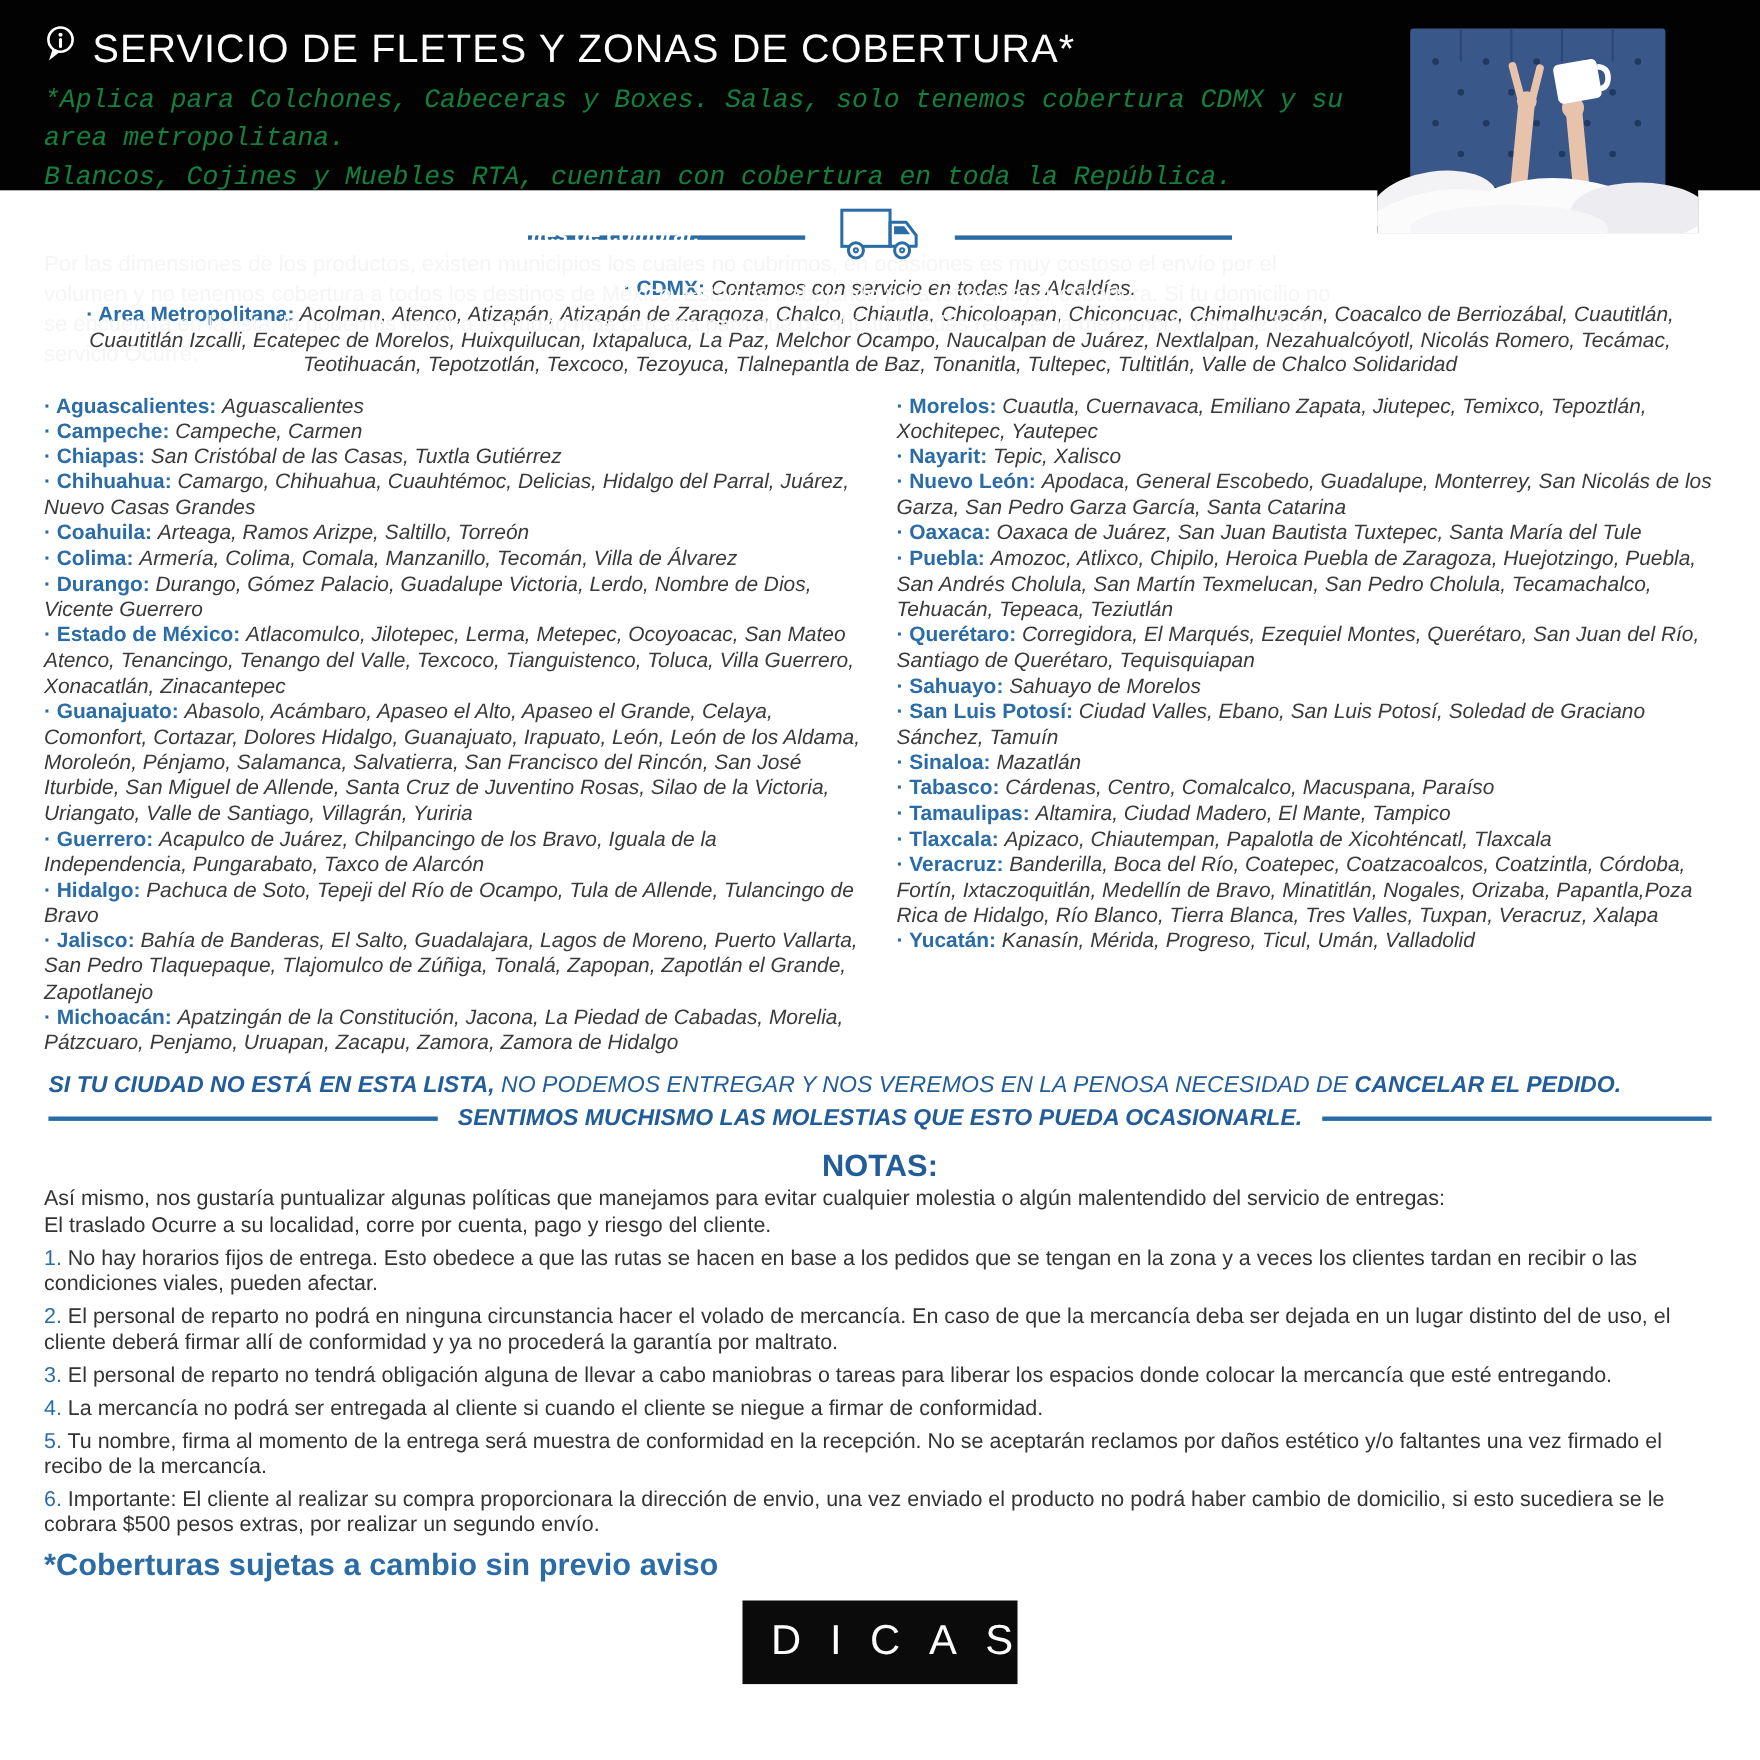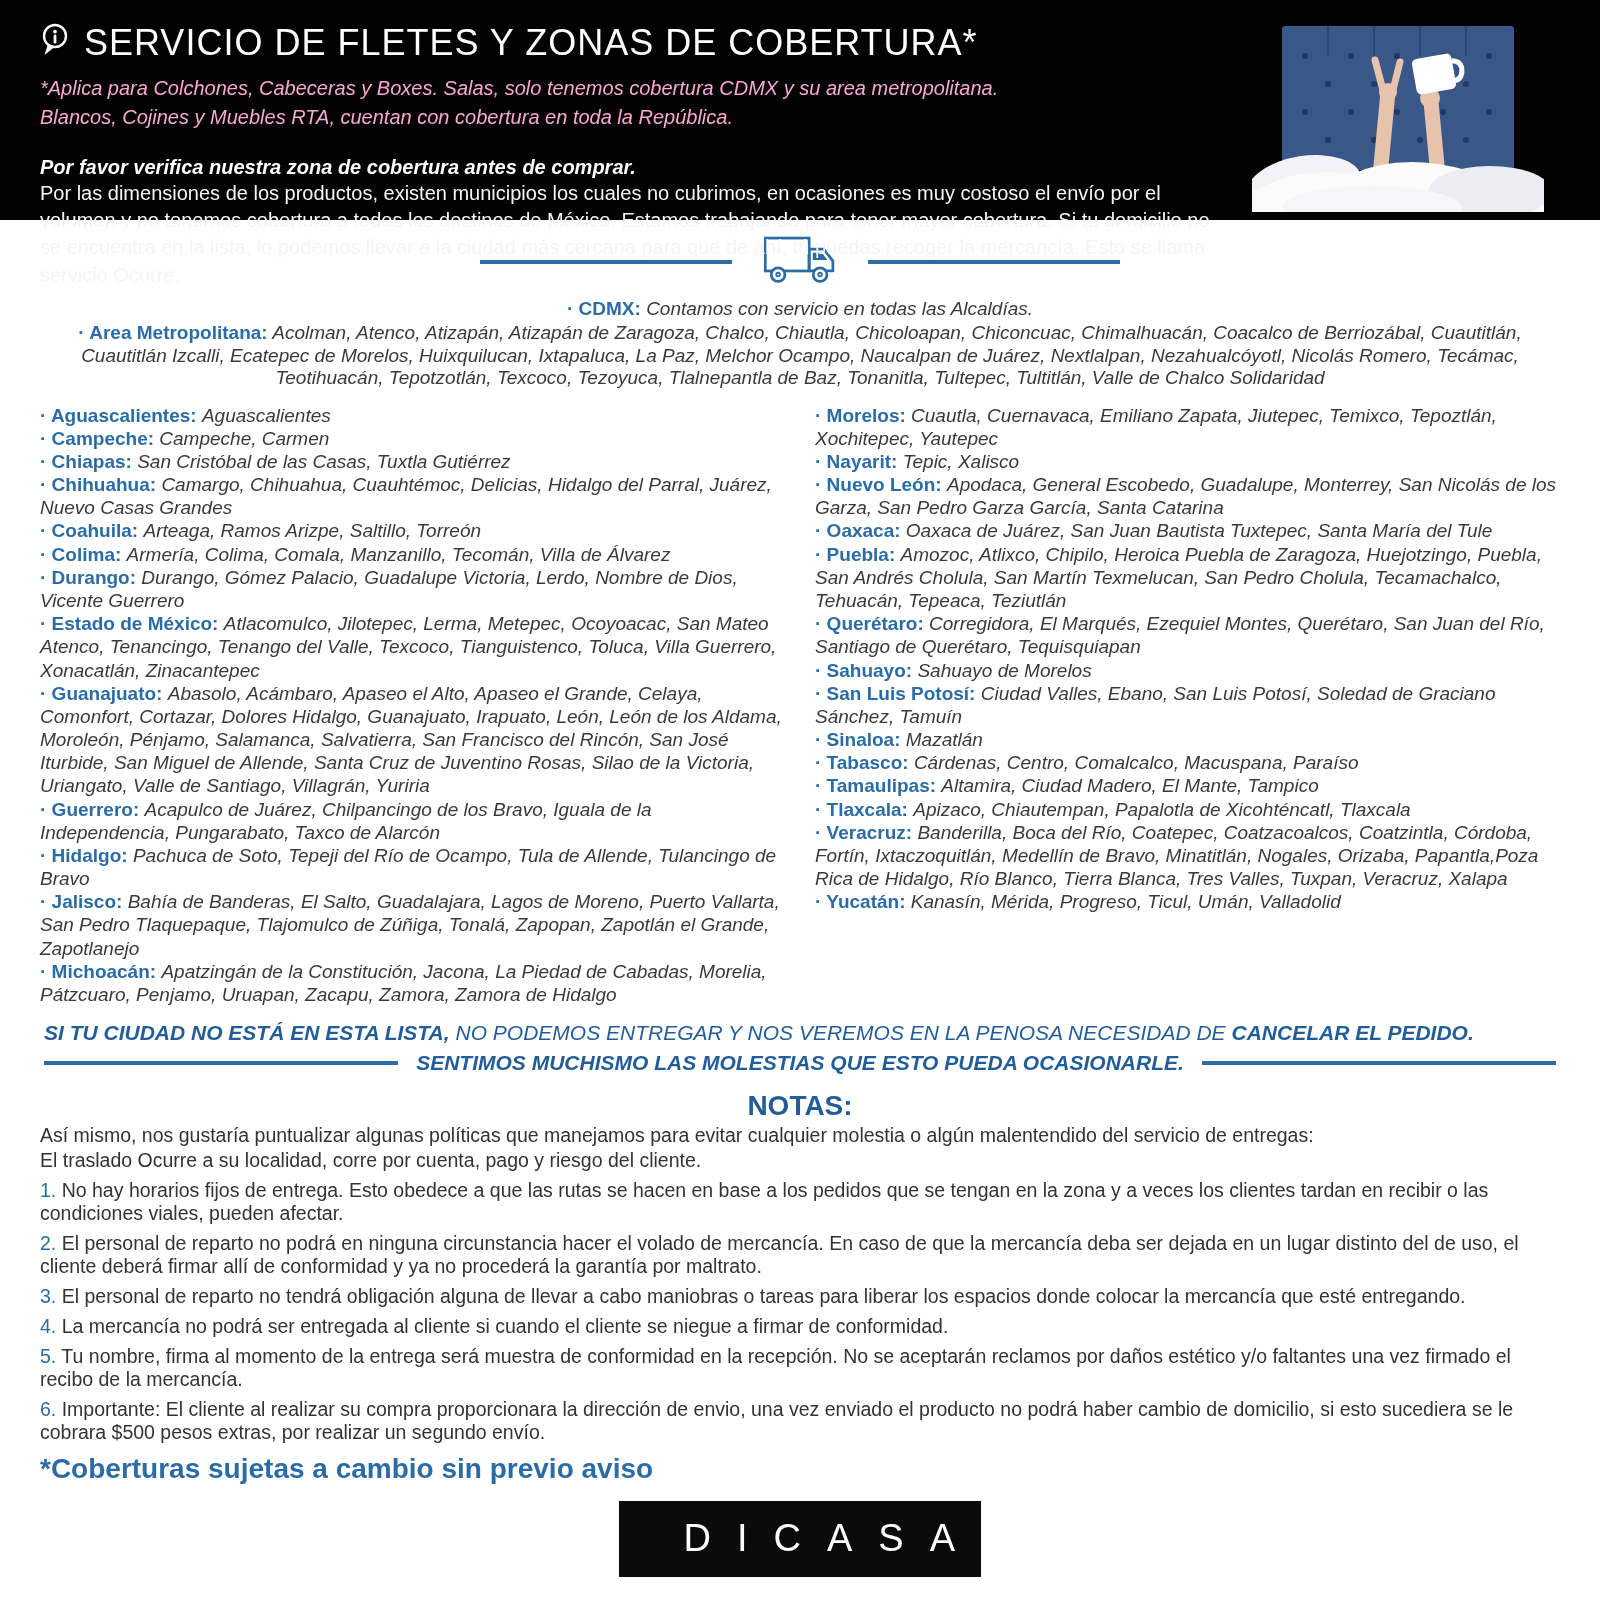--- a/index.html
+++ b/index.html
@@ -1,23 +1,23 @@
 <!DOCTYPE html>
 <html><head>
 <meta charset="utf-8">
 <style>
   * { margin:0; padding:0; box-sizing:border-box; }
   body { background:#ffffff; font-family:"Liberation Sans", sans-serif; }
   .page { position:relative; width:1600px; height:1600px; background:#ffffff; color:#3a3a3a; overflow:hidden; }
 
   
-  .header { position:relative; background:#020202; color:#ffffff; height:220px; padding:22px 40px 0 40px; }
+  .header { position:relative; background:#020202; color:#ffffff; height:173px; padding:22px 40px 0 40px; }
   .title-row { display:flex; align-items:center; gap:14px; }
   .title-row h1 { font-size:36px; font-weight:400; letter-spacing:1px; }
-  .header-sub { margin-top:10px; font-style:italic; font-size:20px; line-height:1.45; color:#f9a8d4; max-width:1190px; }
+  .header-sub { margin-top:10px; font-style:italic; font-size:24px; line-height:1.45; color:#15803d; max-width:1190px;font-family:Liberation Mono, monospace; }
   .header-verify { margin-top:22px; font-weight:bold; font-style:italic; font-size:20px; line-height:1.3; }
   .header-body { font-size:20px; line-height:1.36; max-width:1195px; color:#f5f5f5; }
   .header-photo { position:absolute; top:0; right:56px; width:292px; height:212px; }
 
   
   .divider { width:640px; margin:12px auto 6px auto; display:flex; align-items:center; gap:26px; }
   .d-line { flex:1; height:4px; background:#2b6ca6; }
   .truck-svg { width:84px; height:56px; flex:0 0 auto; }
 
   
@@ -40,21 +40,21 @@
 
   
   .notes { padding:12px 40px 0 40px; font-size:19.5px; line-height:1.18; color:#333333; }
   .notas-title { color:#235d99; font-weight:bold; font-size:28px; margin-bottom:2px;text-align:center; }
   .note-intro { margin:2px 0 0 0; }
   .note-item { margin:7px 0 0 0; }
   .note-num { color:#2b6ca6; }
   .footnote { color:#2b6ca6; font-weight:bold; font-size:28px; margin-top:8px; }
 
   
-  .logo-box { width:362px; height:76px; background:#0b0b0b; margin:16px auto 0 auto; display:flex; align-items:center; justify-content:flex-end; }
+  .logo-box { width:250px; height:76px; background:#0b0b0b; margin:16px auto 0 auto; display:flex; align-items:center; justify-content:flex-start; }
   .logo-text { color:#ffffff; font-size:38px; font-weight:400; letter-spacing:26px; padding-left:26px; }
 </style>
 </head>
 <body>
 
 <div class="page">
 
   <div class="header">
     <div class="title-row">
       <span>

